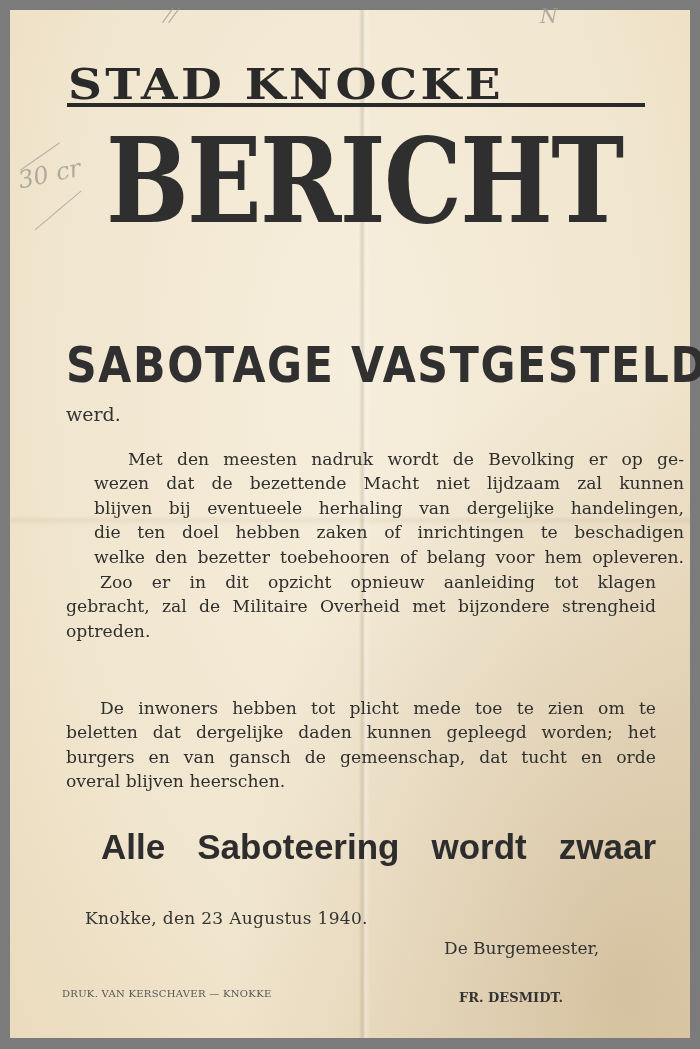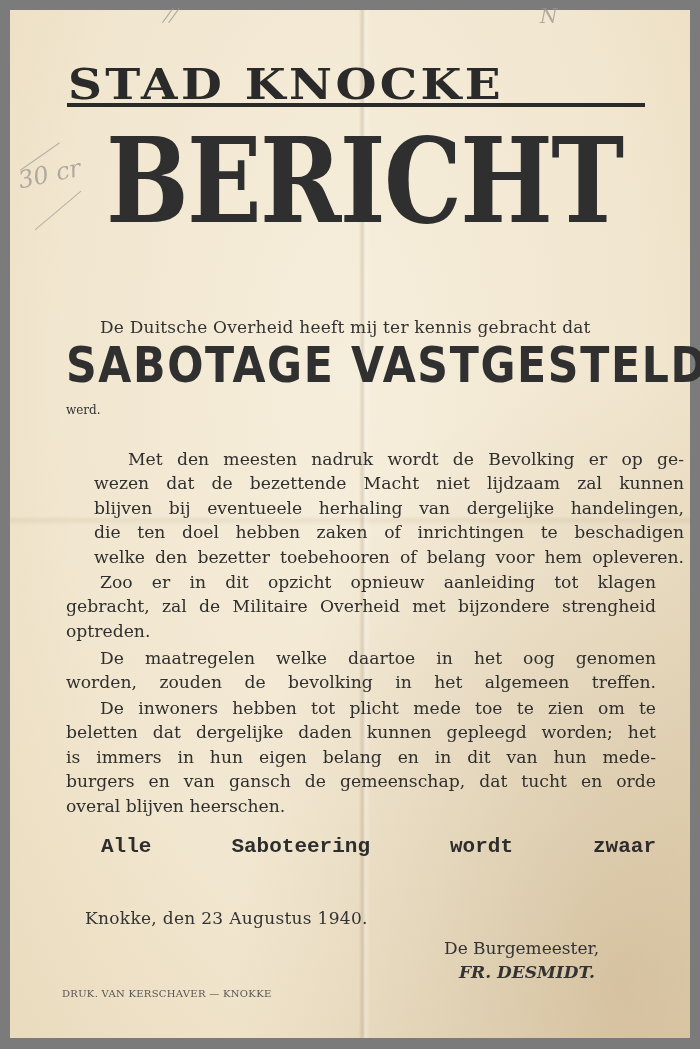--- a/index.html
+++ b/index.html
@@ -82,21 +82,21 @@
       font-weight: bold;
       font-size: 52px;
       letter-spacing: 2px;
       line-height: 1;
       transform: scaleX(0.82) scaleY(0.95);
       transform-origin: left top;
       color: #303030;
     }
     .werd {
       left: 56px; top: 393px;
-      font-size: 12px;
+      font-size: 19px;
       color: #333;
     }
 
     .body-text {
       position: absolute;
       left: 56px;
       width: 590px;
       font-family: "DejaVu Serif", serif;
       font-size: 17.2px;
       line-height: 24.4px;
@@ -113,47 +113,46 @@
 
     .p1 { top: 437px; margin-left: 28px; }
     .p2 { top: 560px; }
     .p3 { top: 636px; }
     .p4 { top: 686px; }
 
     .alle {
       position: absolute;
       left: 56px; top: 820px;
       width: 590px;
-      font-family: Liberation Mono, monospace;
-      font-weight: bold;
-      font-size: 21px;
+      font-family: Liberation Sans, sans-serif;
+      font-weight: bold;
+      font-size: 35px;
       line-height: 34px;
       color: #2d2d2d;
     }
     .alle .l1 { display: block; padding-left: 35px; text-align: justify; text-align-last: justify; white-space: nowrap; }
     .alle .l2 { display: block; white-space: nowrap; }
 
     .date {
       left: 75px; top: 898px;
       font-size: 17px;
       color: #333;
       letter-spacing: 0.3px;
     }
     .sig-title {
       left: 434px; top: 928px;
       font-size: 17px;
       color: #333;
       text-align: center;
     }
     .sig-name {
-      left: 449px; top: 952px;
-      font-size: 17px;
-      font-weight: bold;
-      color: #333;
-      font-style: italic;
+      left: 449px; top: 980px;
+      font-size: 13px;
+      font-weight: bold;
+      color: #333;
     }
     .printer {
       left: 52px; top: 978px;
       font-family: "DejaVu Serif", serif;
       font-size: 10px;
       letter-spacing: 0.3px;
       color: #555;
     }
   </style>
 </head>
@@ -166,49 +165,43 @@
   <span class="pencil mark-margin">30 cr</span>
   <div class="mark-line" style="left:6px; top:146px; width:48px; transform:rotate(-35deg);"></div>
   <div class="mark-line" style="left:18px; top:200px; width:60px; transform:rotate(-40deg);"></div>
 
   <div class="abs title-stad">STAD KNOCKE</div>
   <div class="rule"></div>
 
   <div class="abs title-bericht">BERICHT</div>
 
 
-  <div class="abs intro">De Duitsche Overheid heeft mij ter kennis gebracht dat</div>
 
   <div class="abs sabotage">SABOTAGE VASTGESTELD</div>
 
   <div class="abs werd">werd.</div>
 
   <div class="body-text p1">
     <span class="para-line indent">Met den meesten nadruk wordt de Bevolking er op ge-</span>
     <span class="para-line">wezen dat de bezettende Macht niet lijdzaam zal kunnen</span>
     <span class="para-line">blijven bij eventueele herhaling van dergelijke handelingen,</span>
     <span class="para-line">die ten doel hebben zaken of inrichtingen te beschadigen</span>
     <span class="para-line">welke den bezetter toebehooren of belang voor hem opleveren.</span>
   </div>
 
   <div class="body-text p2">
     <span class="para-line indent">Zoo er in dit opzicht opnieuw aanleiding tot klagen</span>
     <span class="para-line">gebracht, zal de Militaire Overheid met bijzondere strengheid</span>
     <span class="para-line last">optreden.</span>
   </div>
 
-  <div class="body-text p3">
-    <span class="para-line indent">De maatregelen welke daartoe in het oog genomen</span>
-    <span class="para-line">worden, zouden de bevolking in het algemeen treffen.</span>
-  </div>
 
   <div class="body-text p4">
     <span class="para-line indent">De inwoners hebben tot plicht mede toe te zien om te</span>
     <span class="para-line">beletten dat dergelijke daden kunnen gepleegd worden; het</span>
-    <span class="para-line">is immers in hun eigen belang en in dit van hun mede-</span>
     <span class="para-line">burgers en van gansch de gemeenschap, dat tucht en orde</span>
     <span class="para-line last">overal blijven heerschen.</span>
   </div>
 
   <div class="alle">
     <span class="l1">Alle Saboteering wordt zwaar</span>
   </div>
 
   <div class="abs date">Knokke, den 23 Augustus 1940.</div>
 

